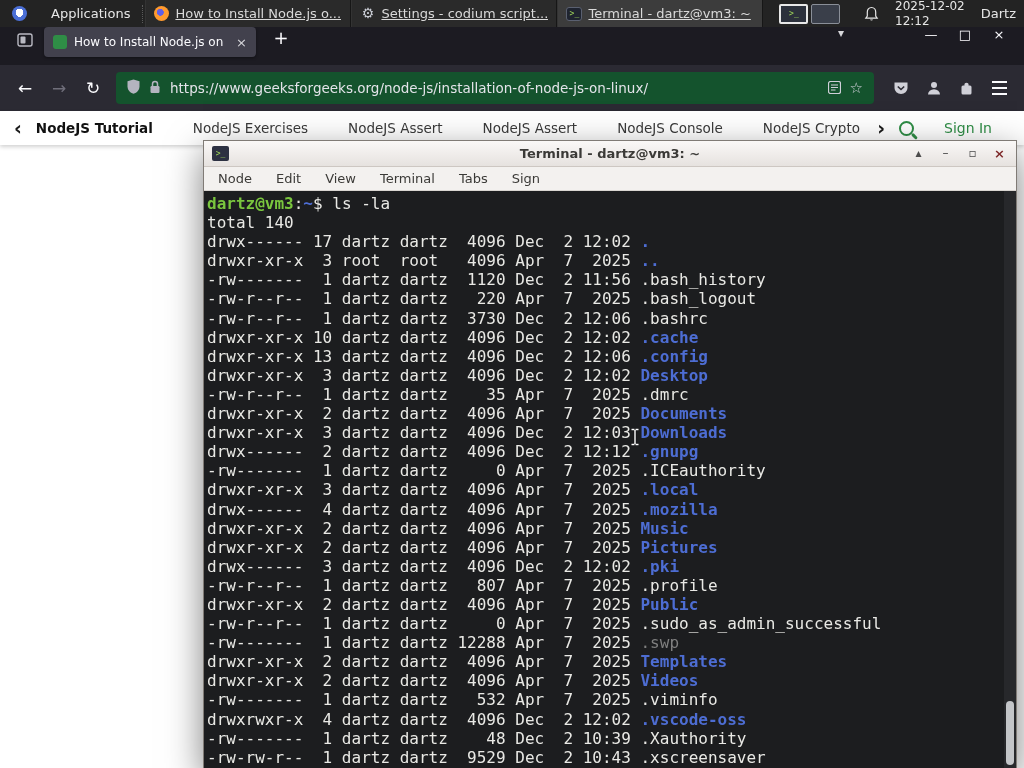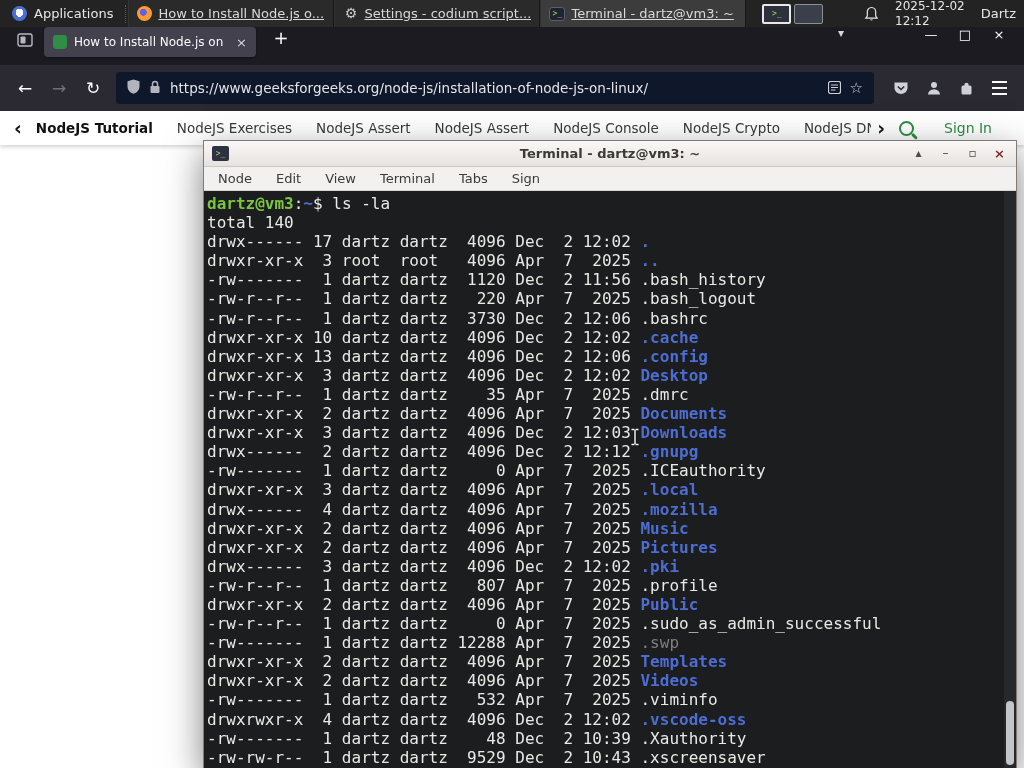--- a/index.html
+++ b/index.html
@@ -2,21 +2,21 @@
 <html><head>
 <meta charset="utf-8">
 <style>
   * { margin:0; padding:0; box-sizing:border-box; }
   html,body { width:1024px; height:768px; }
   body { position:relative; overflow:hidden; background:#ffffff; font-family:"DejaVu Sans",sans-serif; }
 
   
   .panel { position:absolute; top:0; left:0; width:1024px; height:27px; background:#232323;
            display:flex; align-items:center; color:#e6e6e6; font-size:13px; z-index:30; }
-  .app-menu { display:flex; align-items:center; gap:7px; padding:7px 12px; height:100%; }
+  .app-menu { display:flex; align-items:center; gap:24px; padding:7px 12px; height:100%; }
   .app-icon { width:15px; height:15px; border-radius:50%;
               background:radial-gradient(circle at 50% 45%, #ffffff 0 35%, #4b6fd6 36% 100%); flex:none; }
   .panel-sep { width:1px; height:18px; border-left:1px dotted #5a5a5a; margin-right:2px; }
   .task-list { display:flex; height:100%; }
   .task-btn { display:flex; align-items:center; gap:6px; width:206px; height:100%; padding:0 8px;
               color:#d9d9d9; border-right:1px solid #161616; border-left:1px solid #333;
               overflow:hidden; white-space:nowrap; background:#2a2a2a; }
   .task-btn.active { background:#3c3c3c; }
   .tb-label { overflow:hidden; white-space:nowrap;text-decoration:underline; }
   .tb-icon { flex:none; display:flex; align-items:center; justify-content:center; }
@@ -50,34 +50,34 @@
   .tbtn { width:34px; text-align:center; font-size:13px; color:#fbfbfe; }
   .tbtn.chev { font-size:12px; color:#d7d7db; }
   .tbtn.gap { margin-left:42px; }
 
   
   .navbar { position:absolute; top:65px; left:0; width:1024px; height:46px; background:#2b2a33;
             display:flex; align-items:center; padding:0 8px; color:#fbfbfe; }
   .nbtn { width:34px; height:34px; display:flex; align-items:center; justify-content:center;
           font-size:17px; border-radius:4px; }
   .nbtn.dim { color:#6f6e7a; }
-  .urlbar { flex:1; height:32px; margin:0 10px 0 6px; background:#0f172a; border-radius:4px;
+  .urlbar { flex:1; height:32px; margin:0 10px 0 6px; background:#14532d; border-radius:4px;
             display:flex; align-items:center; padding:0 11px; gap:9px; min-width:0; }
   .url-text { flex:1; font-size:13.5px; color:#e4e4ea; overflow:hidden; white-space:nowrap; }
   .star { font-size:15px; color:#cfcfd8; }
   .ricon { width:33px; height:33px; display:flex; align-items:center; justify-content:center; }
   .hamburger { flex-direction:column; }
   .hamburger i { display:block; width:15px; height:2px; background:#fbfbfe; margin:2px 0; }
 
   
   .sitenav { position:absolute; top:111px; left:0; width:1024px; height:34px; background:#ffffff;
              display:flex; align-items:center; padding:0 14px; box-shadow:0 2px 4px rgba(0,0,0,.18);
              font-size:13.5px; color:#3a3a3a; z-index:2; }
   .chev { font-size:19px; font-weight:bold; color:#1a1a1a; margin-right:14px; line-height:1; }
-  .nav-links { display:flex; align-items:center; gap:24px; flex:1; overflow:hidden; white-space:nowrap; }
+  .nav-links { display:flex; align-items:center; gap:40px; flex:1; overflow:hidden; white-space:nowrap; }
   .nav-link.bold { font-weight:bold; color:#111; }
   .chev.right { margin:0 14px 0 6px; }
   .search-glass { width:15px; height:15px; border:2.5px solid #2f8d46; border-radius:50%;
                   position:relative; margin-right:30px; flex:none; }
   .search-glass::after { content:""; position:absolute; width:2.5px; height:7px; background:#2f8d46;
                   transform:rotate(-45deg); bottom:-6px; right:-3px; border-radius:2px; }
   .signin { color:#2f8d46; font-size:14px; margin-right:18px; }
 
   
   .terminal { position:absolute; left:203px; top:140px; width:814px; height:628px; z-index:10;

